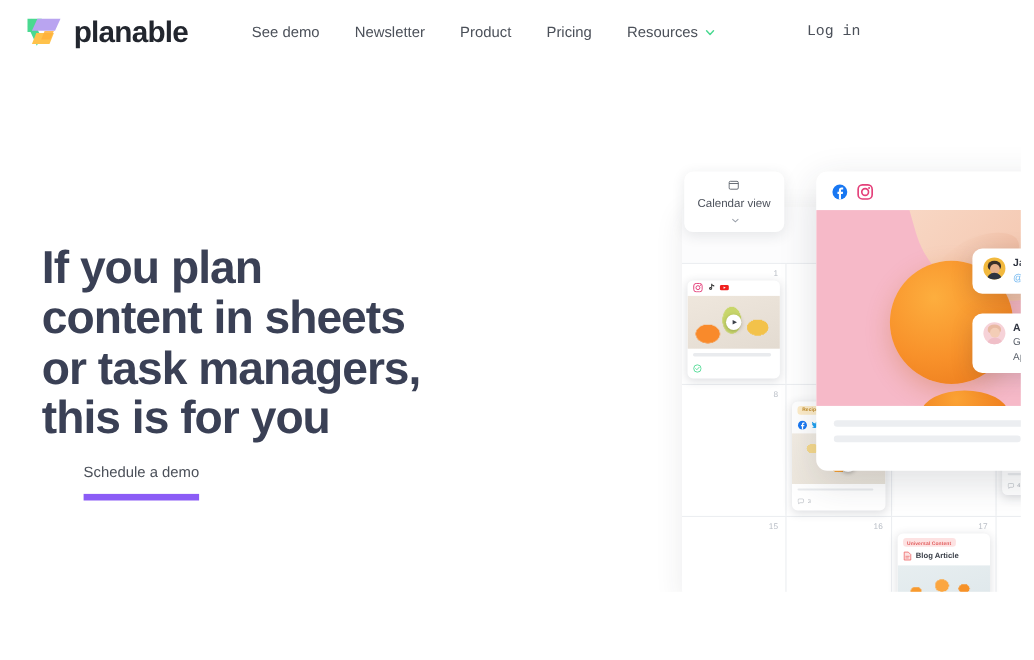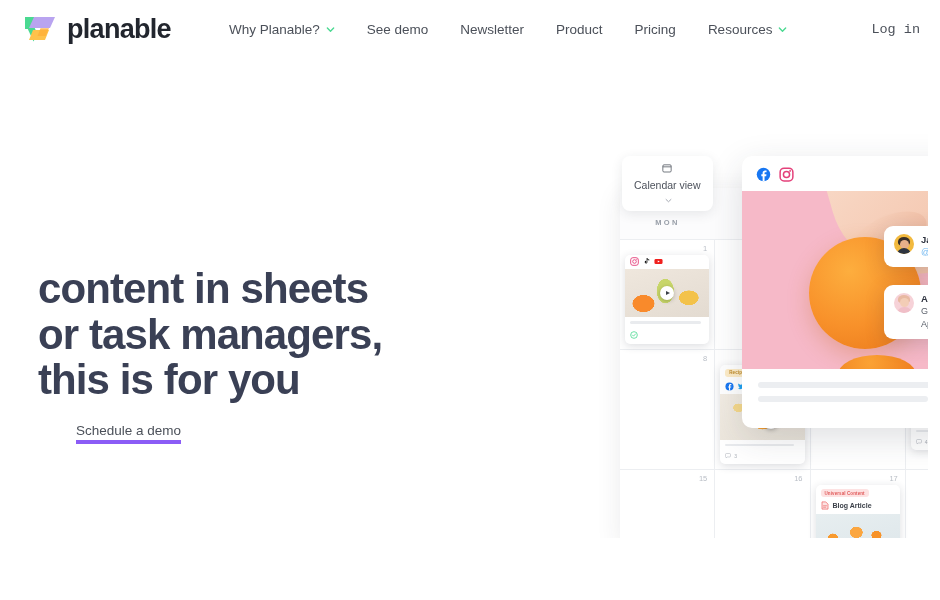--- a/index.html
+++ b/index.html
@@ -86,22 +86,22 @@
   }
   .btn-primary .arrow { font-size: 15px; line-height: 1; }
   .demo-link-wrap {
     margin-top: 18px;
     padding-left: 38px;
   }
   .demo-link {
     font-size: 13.5px;
     color: #4b5059;
     text-decoration: none;
-    border-bottom: 4px solid #8b5cf6;
-    padding-bottom: 2px;
+    border-bottom: 6px solid #8b5cf6;
+    padding-bottom: 12px;
     cursor: pointer;
   }
 
   
   .mockup {
     position: absolute;
     left: 612px;
     top: 148px;
     width: 400px;
     height: 400px;
@@ -320,26 +320,20 @@
       <path d="M5 4 L13.5 20.5 L9.5 28.5 L1.5 11 Z" fill="#4ad991"></path>
       <path d="M10 4 L31 4 L26 15 L5 15 Z" fill="#b9a4f0"></path>
       <path d="M9 17 L25 17 L21 27 L5 27 Z" fill="#ffc24b"></path>
       <path d="M16.5 15.2 L25 15.2 L21.5 23 L13.5 23 Z" fill="#ffb039" opacity=".85"></path>
     </svg>
     <span class="brand-name">planable</span>
   </div>
 
   <nav class="nav">
     <div class="nav-item">
-      <span>Why Planable?</span>
-      <svg class="chev" viewBox="0 0 10 10">
-        <path d="M1.5 3.3 L5 7 L8.5 3.3" fill="none" stroke="#4ad991" stroke-width="1.5" stroke-linecap="round" stroke-linejoin="round"></path>
-      </svg>
-    </div>
-    <div class="nav-item">
       <span>See demo</span>
     </div>
     <div class="nav-item">
       <span>Newsletter</span>
     </div>
     <div class="nav-item">
       <span>Product</span>
     </div>
     <div class="nav-item">
       <span>Pricing</span>
@@ -351,21 +345,21 @@
       </svg>
     </div>
     <div class="nav-item login">
       <span>Log in</span>
     </div>
   </nav>
 </div>
 
 <div class="hero">
   <h1 class="headline">
-    <br>
+    <span>If you plan</span><br>
     <span>content in sheets</span><br>
     <span>or task managers,</span><br>
     <span>this is for you</span>
   </h1>
 
 
   <div class="demo-link-wrap">
     <a class="demo-link">Schedule a demo</a>
   </div>
 </div>
@@ -378,21 +372,20 @@
       <line x1="1" y1="4.6" x2="11" y2="4.6" stroke="#5a6069" stroke-width="1"></line>
     </svg>
     <span>Calendar view</span>
     <svg class="cal-chev" viewBox="0 0 10 10">
       <path d="M1.5 3.5 L5 6.8 L8.5 3.5" fill="none" stroke="#9aa0aa" stroke-width="1.3" stroke-linecap="round"></path>
     </svg>
   </div>
 
   <div class="cal-grid">
     <div class="cal-head">
-      <div class="col">MON</div>
       <div class="col"></div>
       <div class="col"></div>
       <div class="col"></div>
     </div>
 
     <div class="cal-body">
 
       <div class="cal-row">
         <div class="cal-cell">
           <span class="daynum">1</span>

